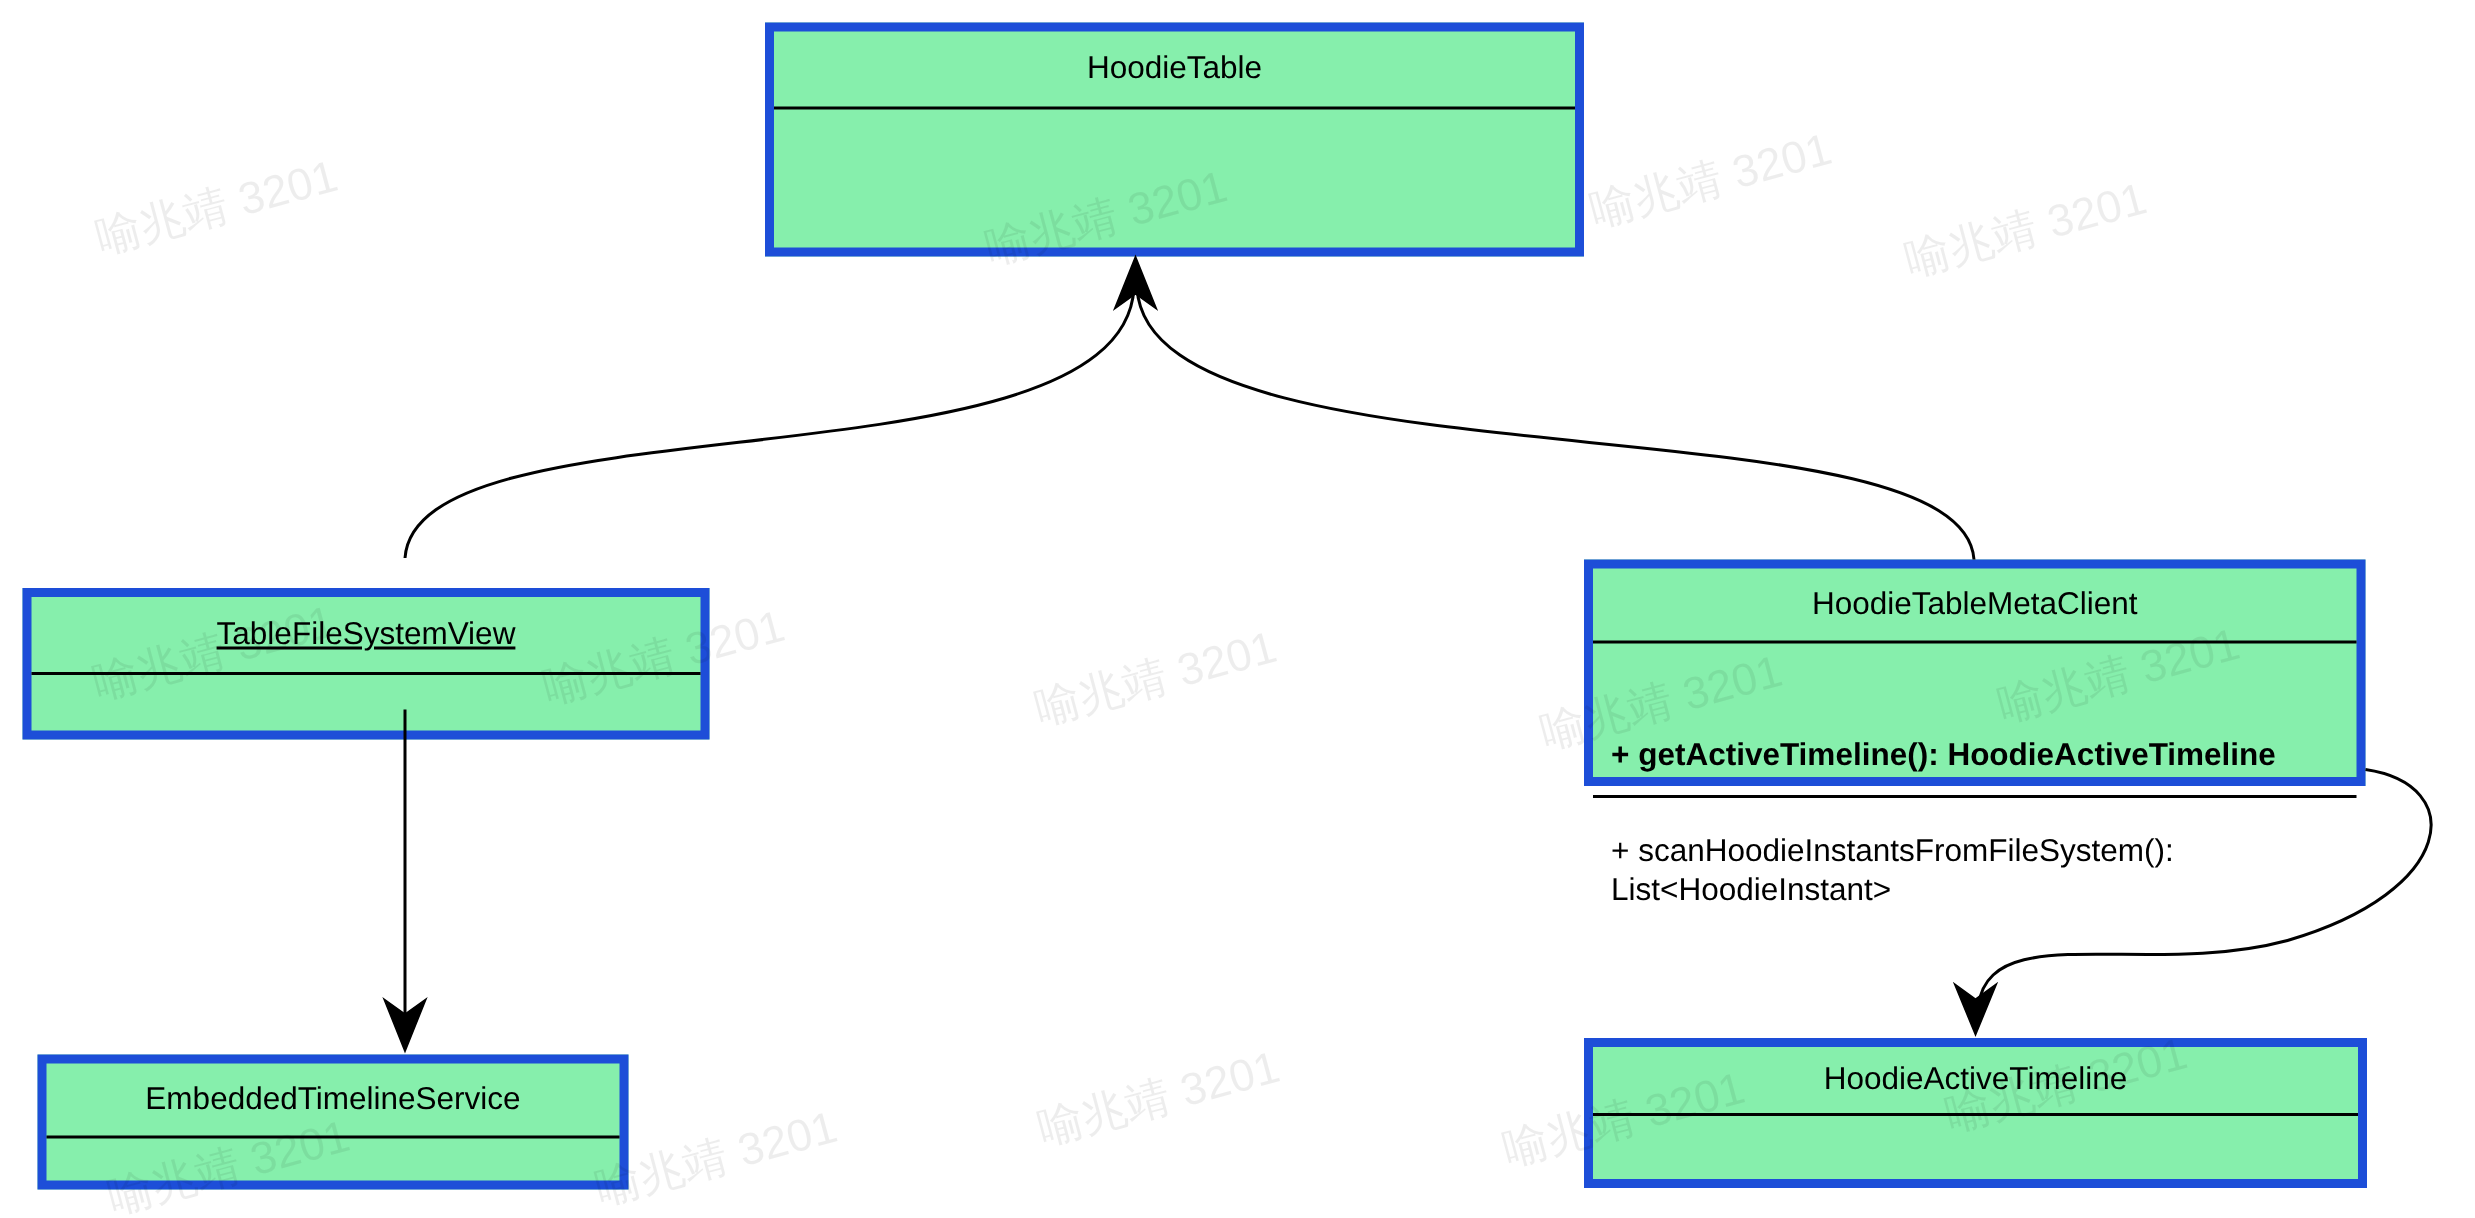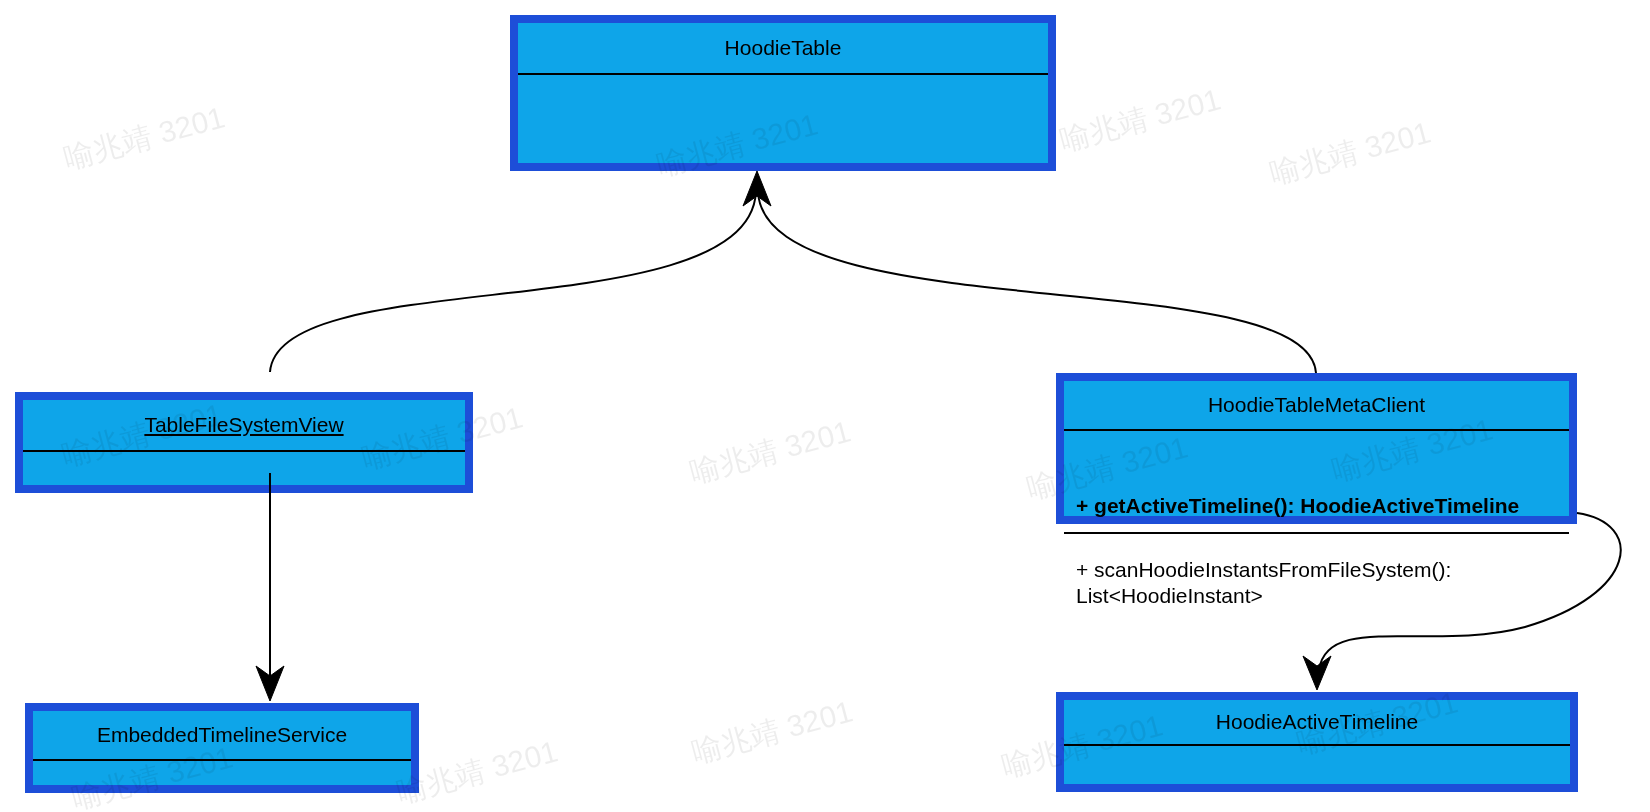--- a/index.html
+++ b/index.html
@@ -4,22 +4,22 @@
 <style>
   html,body{margin:0;padding:0;}
   body{
     width:1650px;height:812px;position:relative;overflow:hidden;
     background:#ffffff;
     font-family:"Liberation Sans", sans-serif;
     color:#000;
   }
   .uml-box{
     position:absolute;
-    background:#0ea5e9;
-    border:8px solid #1d4ed8;
+    background:#86efac;
+    border:6px solid #1d4ed8;
     box-sizing:border-box;
   }
   .uml-title{
     display:flex;align-items:center;justify-content:center;
     font-size:21px;
     border-bottom:2px solid #000;
     box-sizing:border-box;
     white-space:nowrap;
   }
   .uml-section{

